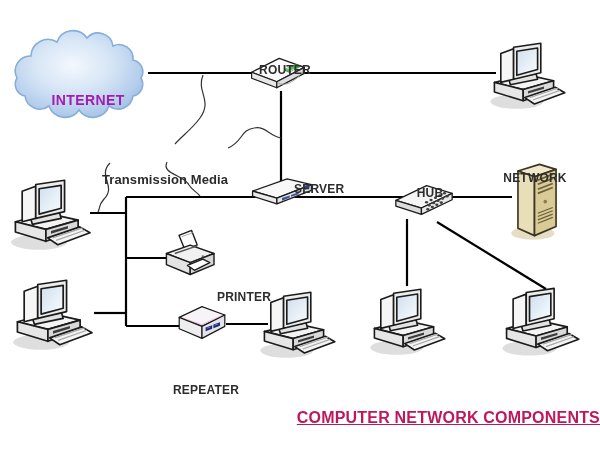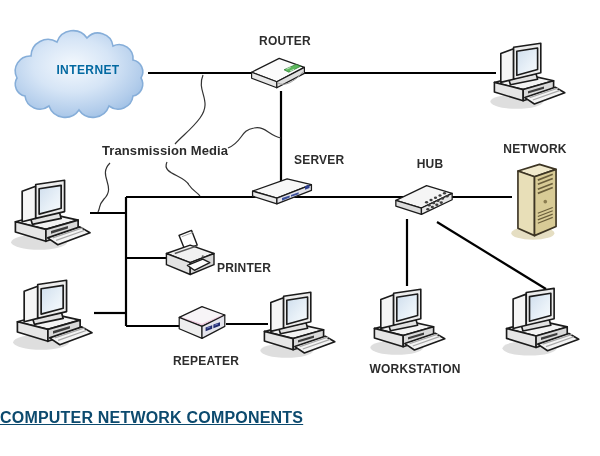--- a/index.html
+++ b/index.html
@@ -2,28 +2,28 @@
 <html><head>
 <meta charset="utf-8">
 <style>
   html,body{margin:0;padding:0;background:#ffffff;}
   #stage{
     position:relative;width:600px;height:456px;background:#ffffff;overflow:hidden;
     font-family:"Liberation Sans",sans-serif;
   }
   .label{
     position:absolute;color:#2d2d2d;font-weight:bold;font-size:12px;
-    letter-spacing:.2px;white-space:nowrap;line-height:1.1;
+    letter-spacing:.2px;white-space:nowrap;line-height:1.1;margin-top:29px;
   }
   .label.center{text-align:center;}
-  #internet-label{font-size:12px;color:#0369a1;letter-spacing:.4px;}
+  #internet-label{font-size:14px;color:#a21caf;letter-spacing:.4px;}
   #tm-label{font-size:13px;color:#2b2b2b;font-weight:600;letter-spacing:.1px;text-align:right;}
   #diagram-title{
-    position:absolute;left:0;right:0;top:409px;text-align:left;
-    font-size:16px;font-weight:bold;color:#0c4a6e;text-decoration:underline;
+    position:absolute;left:0;right:0;top:409px;text-align:right;
+    font-size:16px;font-weight:bold;color:#be185d;text-decoration:underline;
     letter-spacing:.2px;
   }
   .icon{position:absolute;}
   svg{display:block;overflow:visible;}
 </style>
 </head>
 <body>
 
 <div id="stage">
 
@@ -187,17 +187,16 @@
       <use href="#pc"></use>
     </svg>
 
   <div class="label center" id="internet-label" style="left:38px;top:64px;width:100px">INTERNET</div>
   <div class="label center" style="left:245px;top:35px;width:80px">ROUTER</div>
   <div class="label" style="left:294px;top:154px">SERVER</div>
   <div class="label center" style="left:404px;top:158px;width:52px">HUB</div>
   <div class="label center" style="left:503px;top:143px;width:64px">NETWORK</div>
   <div class="label" style="left:217px;top:262px">PRINTER</div>
   <div class="label center" style="left:164px;top:355px;width:84px">REPEATER</div>
-  <div class="label center" style="left:362px;top:363px;width:106px">WORKSTATION</div>
   <div class="label" id="tm-label" style="left:102px;top:144px">Transmission Media</div>
 
   <div id="diagram-title">COMPUTER NETWORK COMPONENTS</div>
 </div>
 
 </body></html>

